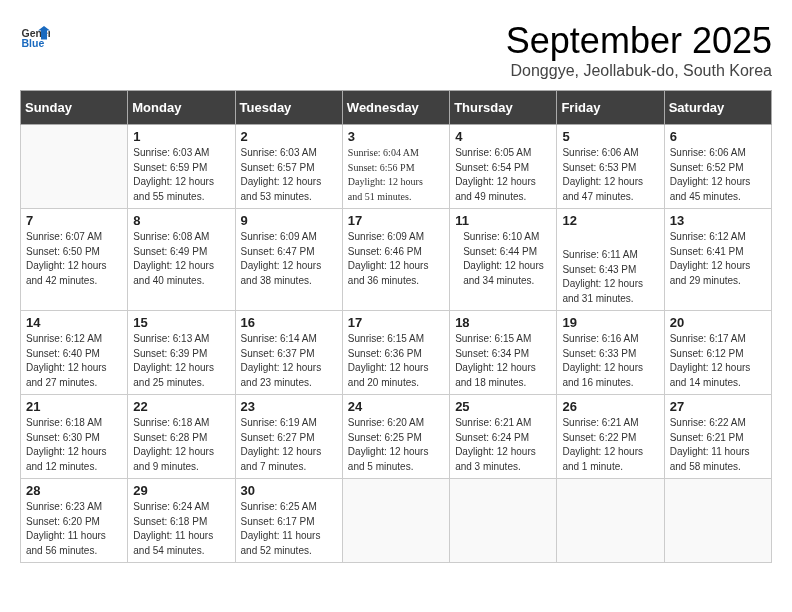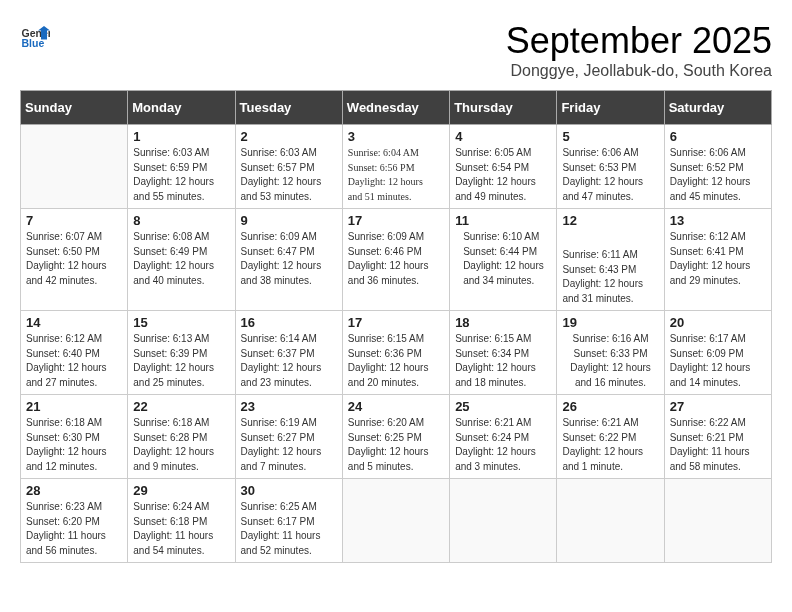--- a/index.html
+++ b/index.html
@@ -229,29 +229,29 @@
         </td>
         <td>
           <span class="day-num">18</span>
           <div class="day-info" style="white-space: pre-line;">Sunrise: 6:15 AM
 Sunset: 6:34 PM
 Daylight: 12 hours
 and 18 minutes.</div>
         </td>
         <td>
           <span class="day-num">19</span>
-          <div class="day-info" style="white-space: pre-line; text-align: center;">Sunrise: 6:16 AM
+          <div class="day-info" style="white-space: pre-line;">Sunrise: 6:16 AM
 Sunset: 6:33 PM
 Daylight: 12 hours
 and 16 minutes.</div>
         </td>
         <td>
           <span class="day-num">20</span>
           <div class="day-info" style="white-space: pre-line;">Sunrise: 6:17 AM
-Sunset: 6:09 PM
+Sunset: 6:12 PM
 Daylight: 12 hours
 and 14 minutes.</div>
         </td>
       </tr>
       <tr>
         <td>
           <span class="day-num">21</span>
           <div class="day-info" style="white-space: pre-line;">Sunrise: 6:18 AM
 Sunset: 6:30 PM
 Daylight: 12 hours

